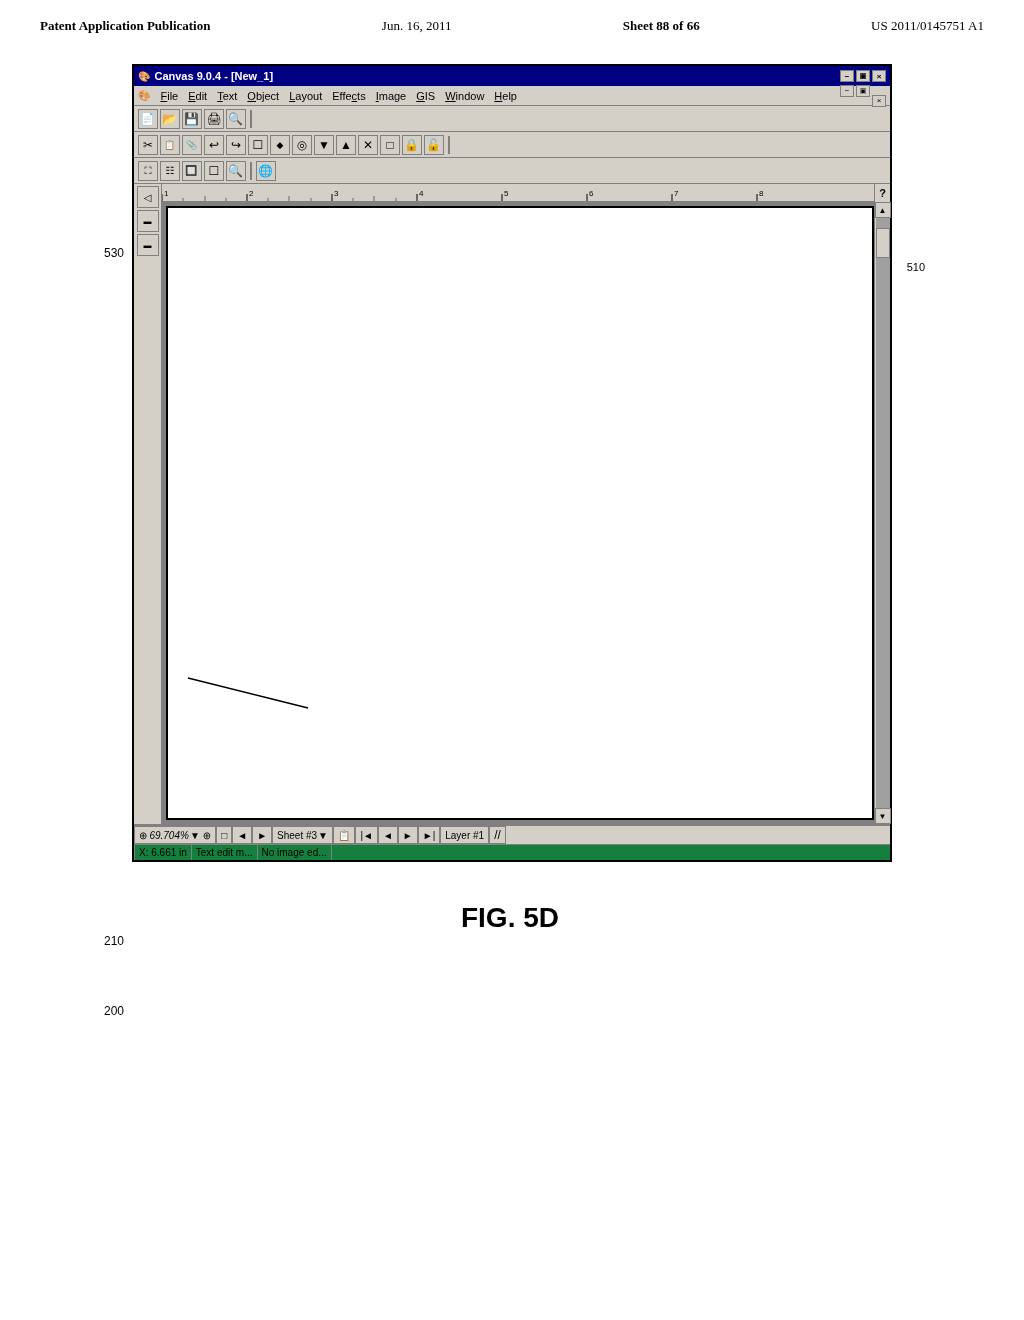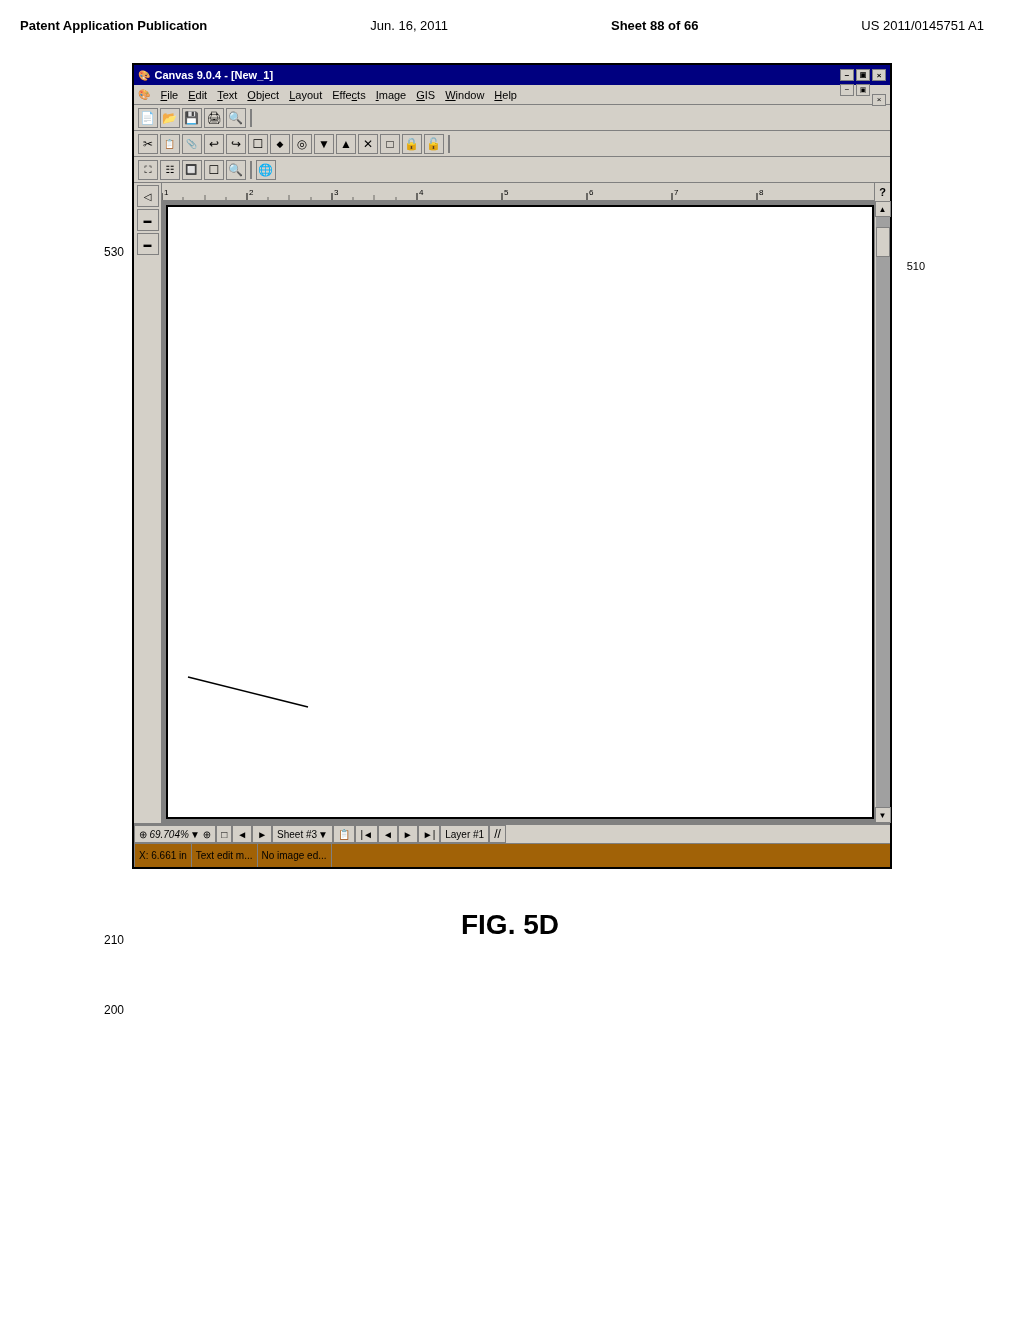--- a/index.html
+++ b/index.html
@@ -10,22 +10,23 @@
       font-family: Arial, sans-serif;
       font-size: 12px;
       overflow: hidden;
       position: relative;
     }
 
     
     .page-header {
       display: flex;
       justify-content: space-between;
-      padding: 18px 40px 10px 20px;
+      padding: 18px 40px 10px 40px;
       font-size: 13px;
+      font-family: Liberation Serif, serif;
     }
     .page-header .pub-title {
       font-weight: bold;
       font-size: 13px;
     }
     .page-header .pub-date {
       font-size: 13px;
     }
     .page-header .sheet-info {
       font-size: 13px;
@@ -213,23 +214,23 @@
       width: 14px;
       height: 30px;
       background: #d4d0c8;
       border: 1px solid #808080;
       position: absolute;
       top: 10px;
     }
 
     
     .status-bar {
-      background: #a16207;
+      background: #15803d;
       border-top: 1px solid #808080;
-      height: 24px;
+      height: 16px;
       display: flex;
       align-items: center;
       font-size: 10px;
       gap: 0;
     }
     .status-segment {
       border-right: 1px solid #808080;
       padding: 0 4px;
       height: 100%;
       display: flex;

